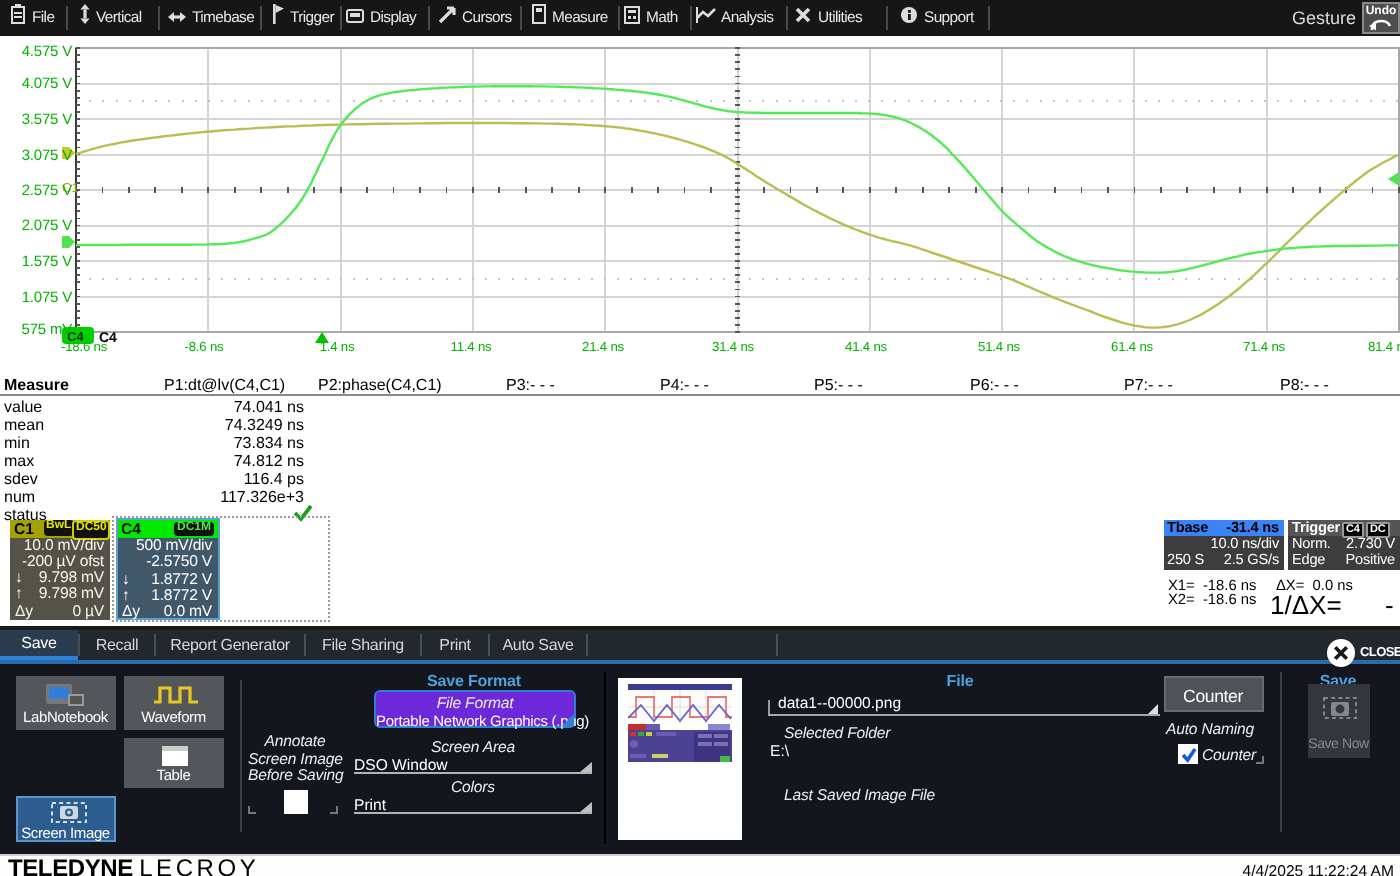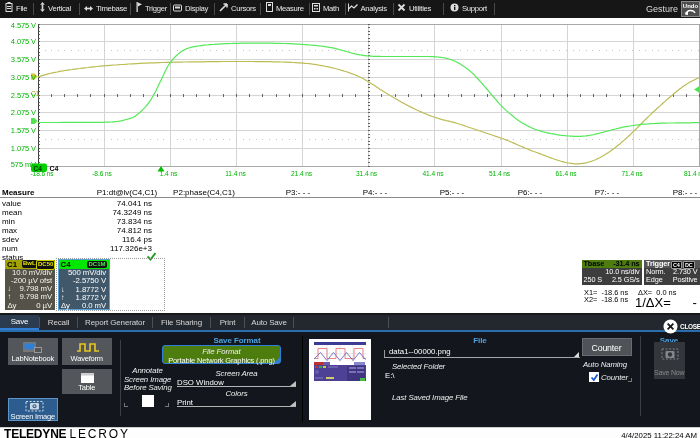--- a/index.html
+++ b/index.html
@@ -12,21 +12,21 @@
 .msep { position:absolute; top:3px; width:1px; height:12px; background:#4a4a4a; }
 .mico { display:inline-block; vertical-align:-1px; margin-right:3px; }
 #gesture { position:absolute; top:0; right:22px; height:18px; line-height:18px; color:#dcdcdc; font-size:9px; }
 #undobtn { position:absolute; right:0; top:1px; width:19px; height:16px; background:#4e4e4e; border:1px solid #8a8a8a; color:#fff; font-size:6px; font-weight:bold; text-align:center; line-height:6px; padding-top:1px; }
 
 #wave { position:absolute; left:0; top:18px; width:700px; height:178px; background:#fff; }
 
 #measure { position:absolute; left:0; top:183px; width:700px; color:#000; font-size:8px; }
 .mrow { position:absolute; left:2px; }
 .pval { position:absolute; text-align:right; width:70px; }
-.phead { position:absolute; text-align:center; width:90px; }
+.phead { position:absolute; width:90px; }
 
 .dbox { position:absolute; font-size:7.8px; }
 .dhdr { height:9px; line-height:9px; font-weight:bold; position:relative; }
 .drow { height:8.3px; line-height:8.3px; text-align:right; position:relative; letter-spacing:-0.1px; }
 
 #tabbar { position:absolute; left:0; top:313px; width:700px; height:17px; background:#23272e; border-top:2px solid #191919; }
 .tab { position:absolute; top:0; height:15px;  color:#d6d6d6; font-size:8px; letter-spacing:-0.15px; line-height:15px; text-align:center; }
 .tsep { position:absolute; top:2px; width:1px; height:11px; background:#4a4f57; }
 #panel { position:absolute; left:0; top:330px; width:700px; height:97px; background:#13161d; border-top:2px solid #2a6dad; }
 .btn { position:absolute; background:#53575b; color:#fff; font-size:7.5px; letter-spacing:-0.2px; text-align:center; }
@@ -216,21 +216,21 @@
   <div class="drow"><span style="position:absolute;left:0">↓</span>1.8772 V</div>
   <div class="drow"><span style="position:absolute;left:0">↑</span>1.8772 V</div>
   <div class="drow"><span style="position:absolute;left:0">Δy</span>0.0 mV</div>
  </div>
 </div>
 </div>
 
 <div id="tbase">
 
 <div class="dbox" style="left:581.5px;top:259.5px;width:60px;height:25px;background:#3d3d3d;font-size:7.3px;letter-spacing:-0.1px">
- <div style="height:8.5px;line-height:8.5px;background:#4d7c0f;color:#000;font-weight:bold;padding:0 2px;position:relative">Tbase<span style="position:absolute;right:2px">-31.4 ns</span></div>
+ <div style="height:8.5px;line-height:8.5px;background:#3b82f6;color:#000;font-weight:bold;padding:0 2px;position:relative">Tbase<span style="position:absolute;right:2px">-31.4 ns</span></div>
  <div style="color:#fff;padding:0 2px;height:8px;line-height:8.5px;text-align:right;position:relative">10.0 ns/div</div>
  <div style="color:#fff;padding:0 2px;height:8px;line-height:8.5px;position:relative">250 S<span style="position:absolute;right:2px">2.5 GS/s</span></div>
 </div>
 
 <div class="dbox" style="left:644px;top:259.5px;width:55.5px;height:25px;background:#3d3d3d;font-size:7.3px;letter-spacing:-0.1px">
  <div style="height:8.5px;line-height:8.5px;background:#555;color:#fff;font-weight:bold;padding:0 2px">Trigger<span style="position:absolute;left:27px;top:1px;background:#000;color:#fff;font-size:5.5px;line-height:6px;padding:0 1px;border-radius:1px;border:0.5px solid #999">C4</span><span style="position:absolute;left:39px;top:1px;background:#000;color:#fff;font-size:5.5px;line-height:6px;padding:0 1px;border-radius:1px;border:0.5px solid #999">DC</span></div>
  <div style="color:#fff;padding:0 2px;height:8px;line-height:8.5px;position:relative">Norm.<span style="position:absolute;right:2px">2.730 V</span></div>
  <div style="color:#fff;padding:0 2px;height:8px;line-height:8.5px;position:relative">Edge<span style="position:absolute;right:2px">Positive</span></div>
 </div>
 
@@ -291,21 +291,21 @@
  <div class="vdiv" style="left:120px;top:8px;height:76px"></div>
 
  <div class="ital" style="left:124px;top:34px;width:47px;text-align:center">Annotate</div>
  <div class="ital" style="left:124px;top:42.5px;width:47px;text-align:center">Screen Image</div>
  <div class="ital" style="left:124px;top:51px;width:47px;text-align:left">Before Saving</div>
  <div class="abs" style="left:142px;top:62.5px;width:12px;height:12px;background:#fff"></div>
  <div class="abs" style="left:124px;top:71px;width:4px;height:4px;border-left:1px solid #777;border-bottom:1px solid #777"></div>
  <div class="abs" style="left:165px;top:71px;width:4px;height:4px;border-right:1px solid #777;border-bottom:1px solid #777"></div>
 
  <div class="bluehead" style="left:177px;top:4px;width:120px;text-align:center">Save Format</div>
- <div class="abs" style="left:162px;top:13px;width:119px;height:19px;background:#4d7c0f;border:1.5px solid #2f7fd6;border-radius:3px">
+ <div class="abs" style="left:187px;top:13px;width:101px;height:19px;background:#6d28d9;border:1.5px solid #2f7fd6;border-radius:3px">
    <div class="ital" style="left:0;top:1px;width:100%;text-align:center">File Format</div>
    <div class="abs" style="left:0;top:9.5px;width:100%;text-align:center;color:#fff;font-size:7.5px;letter-spacing:-0.15px;white-space:nowrap">Portable Network Graphics (.png)</div>
    <svg class="abs" style="right:0px;bottom:0px" width="6" height="6">
         <path d="M6 0 L6 6 L0 6 Z" fill="#2f7fd6"></path>
       </svg>
  </div>
  <div class="ital" style="left:177px;top:37px;width:119px;text-align:center">Screen Area</div>
  <div class="abs" style="left:177px;top:45.5px;width:119px;height:9.5px;color:#fff;font-size:7.8px;border-bottom:1px solid #b4b4b4">DSO Window<svg class="abs" style="right:0;bottom:0" width="6" height="5">
         <path d="M6 0 L6 5 L0 5 Z" fill="#c0c0c0"></path>
       </svg></div>

